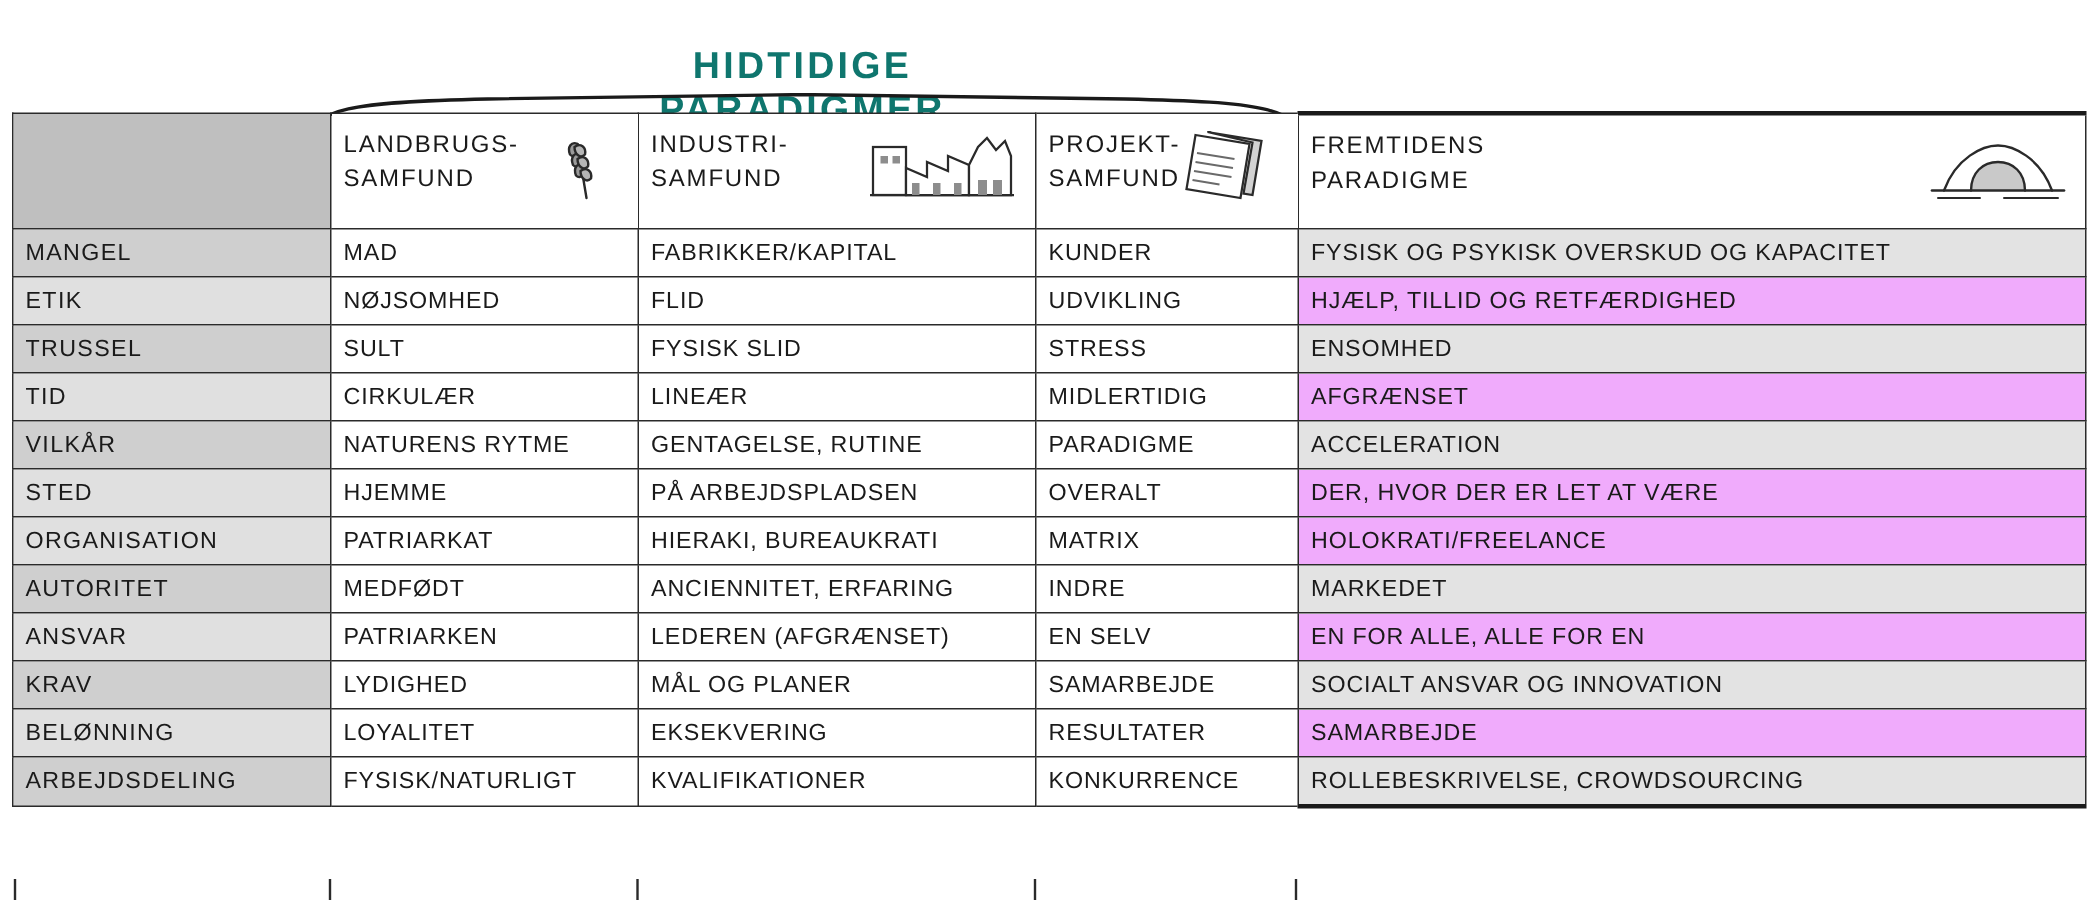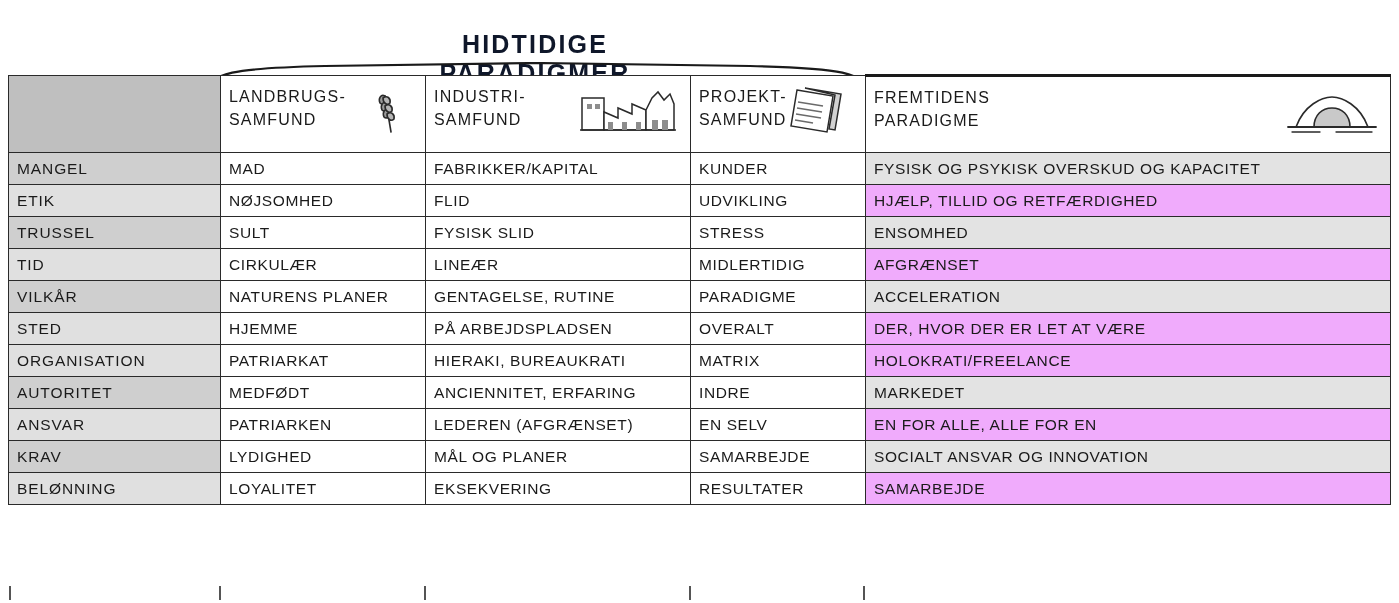--- a/index.html
+++ b/index.html
@@ -22,21 +22,21 @@
   }
   .title-offset {
     position: absolute;
     left: 370px;
     top: 30px;
     width: 330px;
     text-align: center;
     font-size: 25px;
     letter-spacing: 2.2px;
     font-weight: bold;
-    color: #0f172a;
+    color: #0f766e;
   }
 
   
   .brace {
     position: absolute;
     left: 205px;
     top: 62px;
     width: 665px;
     height: 34px;
   }
@@ -251,21 +251,21 @@
           </tr>
           <tr class="plain">
             <td class="label">TID</td>
             <td class="body">CIRKULÆR</td>
             <td class="body">LINEÆR</td>
             <td class="body">MIDLERTIDIG</td>
             <td class="future">AFGRÆNSET</td>
           </tr>
           <tr class="zebra">
             <td class="label">VILKÅR</td>
-            <td class="body">NATURENS PLANER</td>
+            <td class="body">NATURENS RYTME</td>
             <td class="body">GENTAGELSE, RUTINE</td>
             <td class="body">PARADIGME</td>
             <td class="future">ACCELERATION</td>
           </tr>
           <tr class="plain">
             <td class="label">STED</td>
             <td class="body">HJEMME</td>
             <td class="body">PÅ ARBEJDSPLADSEN</td>
             <td class="body">OVERALT</td>
             <td class="future">DER, HVOR DER ER LET AT VÆRE</td>
@@ -297,20 +297,27 @@
             <td class="body">MÅL OG PLANER</td>
             <td class="body">SAMARBEJDE</td>
             <td class="future">SOCIALT ANSVAR OG INNOVATION</td>
           </tr>
           <tr class="plain">
             <td class="label">BELØNNING</td>
             <td class="body">LOYALITET</td>
             <td class="body">EKSEKVERING</td>
             <td class="body">RESULTATER</td>
             <td class="future">SAMARBEJDE</td>
+          </tr>
+          <tr class="zebra last">
+            <td class="label">ARBEJDSDELING</td>
+            <td class="body">FYSISK/NATURLIGT</td>
+            <td class="body">KVALIFIKATIONER</td>
+            <td class="body">KONKURRENCE</td>
+            <td class="future">ROLLEBESKRIVELSE, CROWDSOURCING</td>
           </tr>
         </tbody>
     </table>
   </div>
 
   <svg class="feet" viewBox="0 0 1382 16">
     <g stroke="#2a2a2a" stroke-width="1.6" fill="none">
       <line x1="2" y1="0" x2="2" y2="14"></line>
       <line x1="212" y1="0" x2="212" y2="14"></line>
       <line x1="417" y1="0" x2="417" y2="14"></line>

